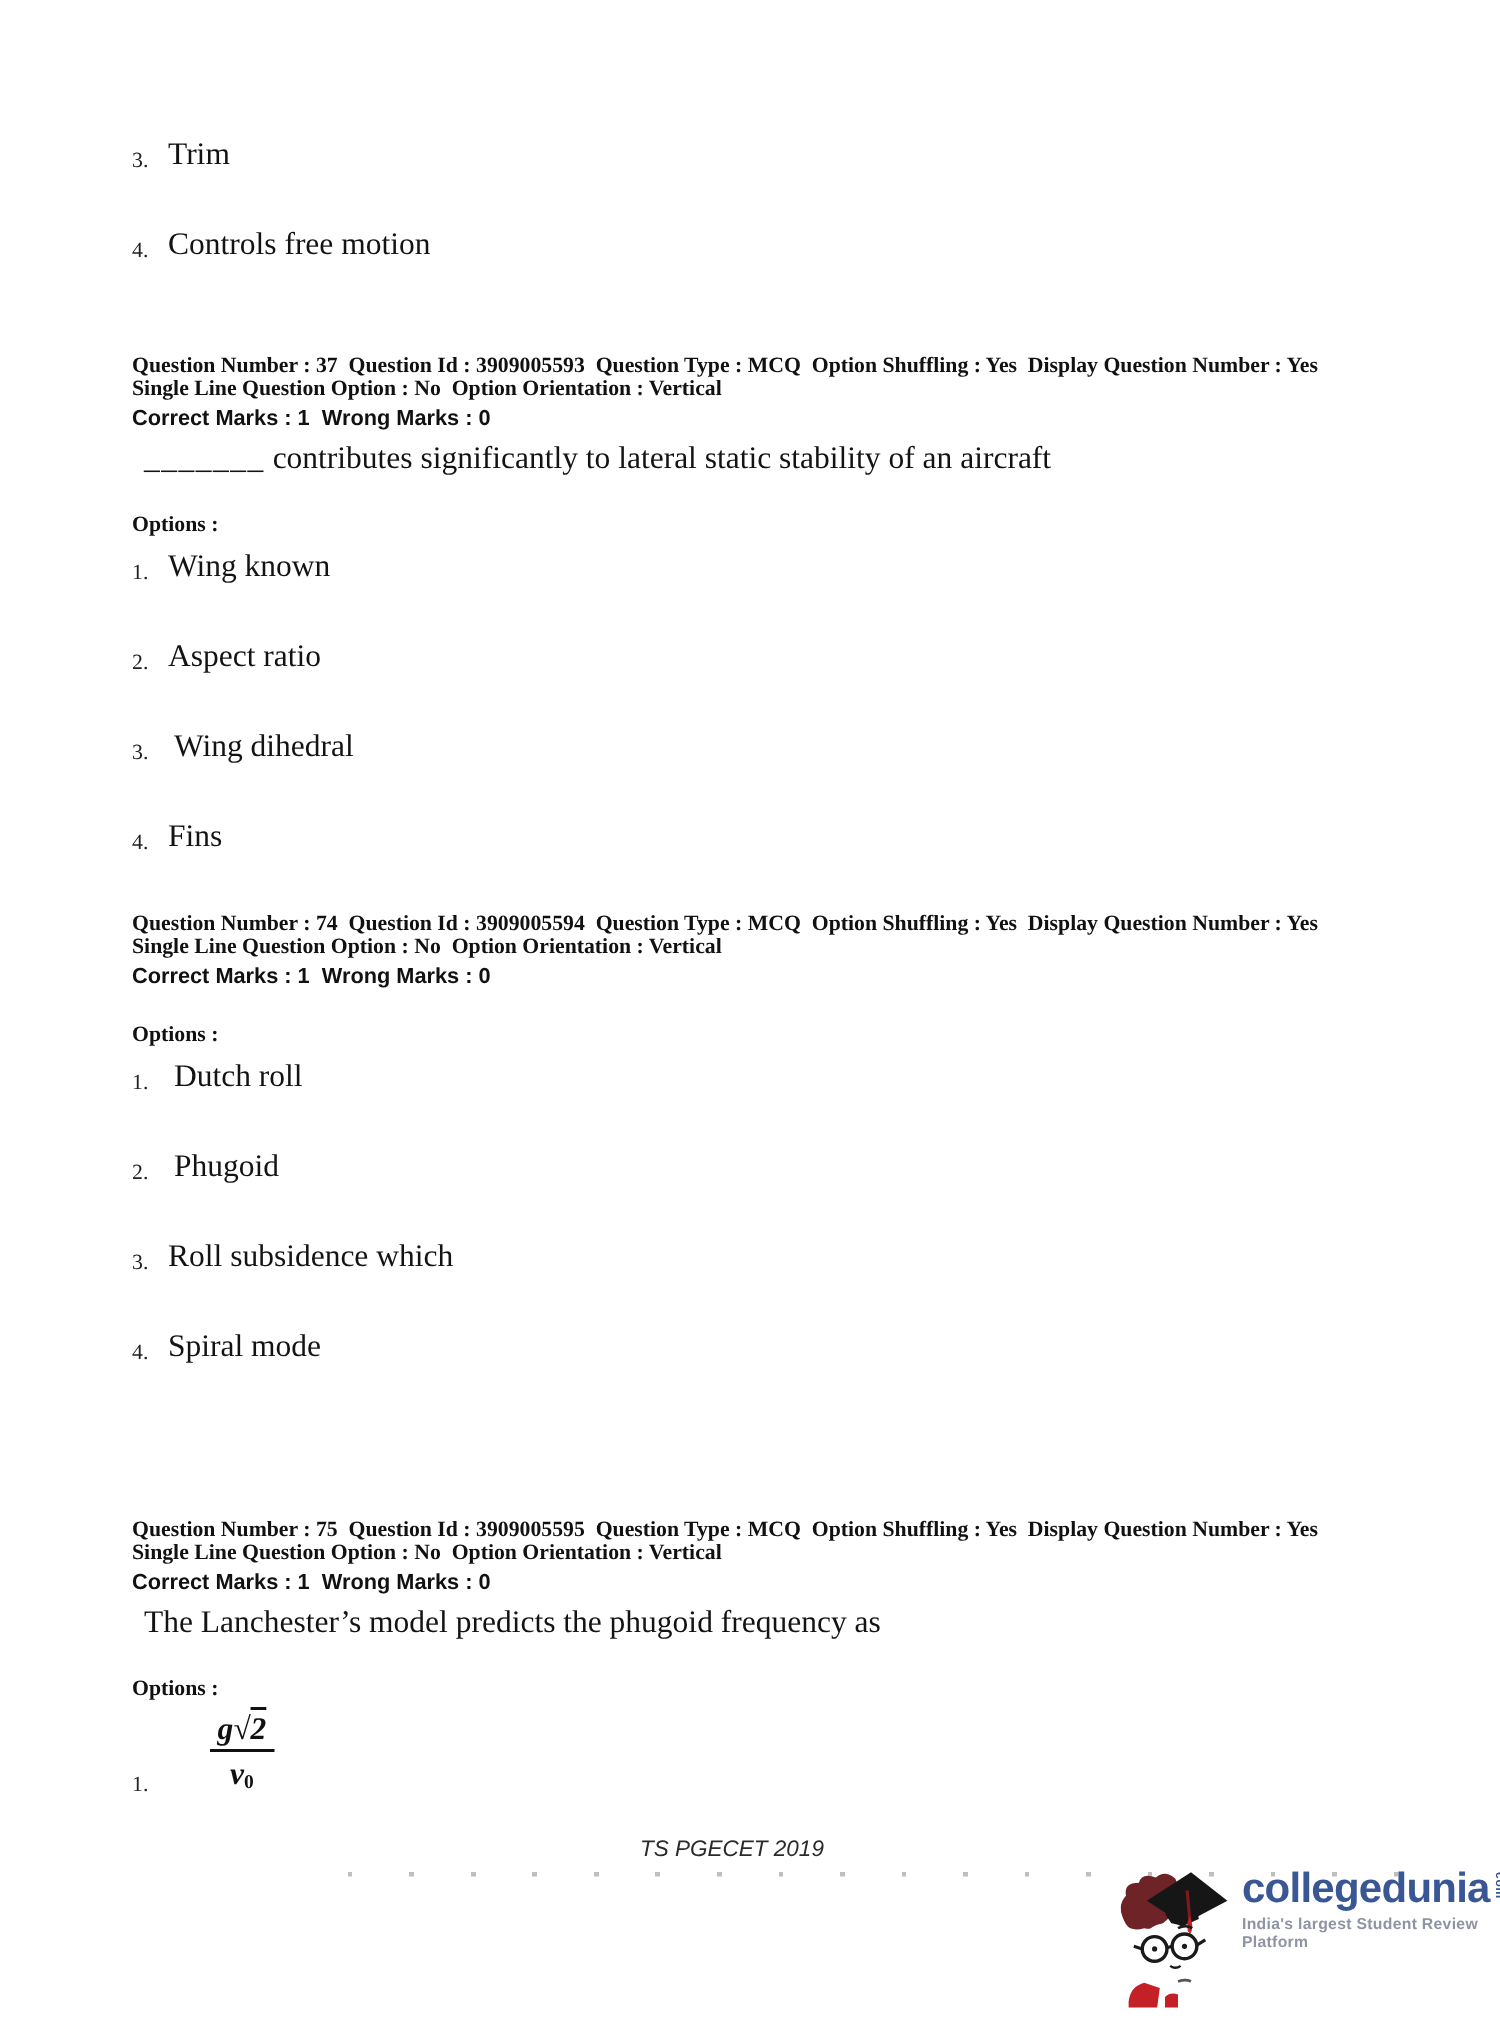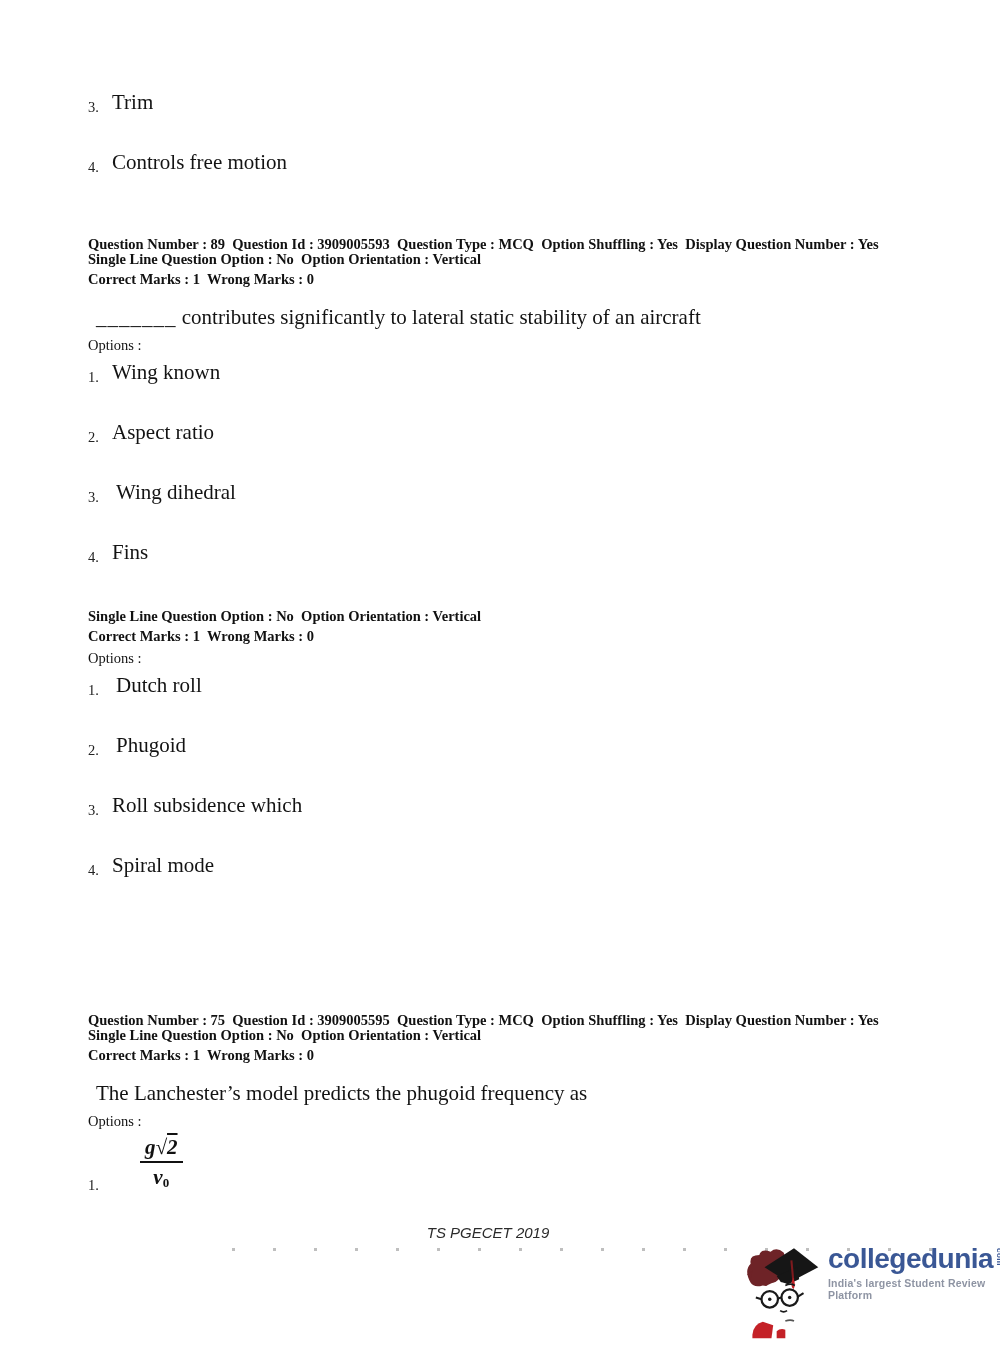--- a/index.html
+++ b/index.html
@@ -21,43 +21,43 @@
 
   .meta {
     font-family: "Liberation Serif", serif;
     font-weight: bold;
     font-size: 14.5px;
     line-height: 15px;
     white-space: pre-wrap;
     color: #111;
   }
   .marks {
-    font-family: Liberation Serif, serif;
+    font-family: Liberation Sans, sans-serif;
     font-weight: bold;
     font-size: 14.5px;
     line-height: 15px;
     margin-top: 5px;
     white-space: pre-wrap;
     color: #111;
   }
   .qtext {
     font-size: 21px;
     line-height: 28px;
-    margin-top: 16px;
+    margin-top: 4px;
     padding-left: 8px;
     width: 805px;
     color: #131313;
   }
   .qtext.justified { text-align: justify; }
   .blank { letter-spacing: 1px; }
   .opt-heading {
     font-family: "Liberation Serif", serif;
-    font-weight: normal;
-    font-size: 14.5px;
-    margin-top: 6px;
+    font-weight: bold;
+    font-size: 14.5px;
+    margin-top: 23px;
     color: #111;
   }
   .opt-row {
     display: flex;
     align-items: flex-end;
     gap: 9px;
     margin-top: 31px;
     min-height: 29px;
   }
   .opt-row.first { margin-top: 4px; }
@@ -172,21 +172,21 @@
       <span class="opt-num">3.</span>
       <span class="opt-text">Trim</span>
     </div>
     <div class="opt-row">
       <span class="opt-num">4.</span>
       <span class="opt-text">Controls free motion</span>
     </div>
   </div>
 
   <div class="section q73">
-    <div class="meta">Question Number : 89  Question Id : 3909005593  Question Type : MCQ  Option Shuffling : Yes  Display Question Number : Yes</div>
+    <div class="meta">Question Number : 37  Question Id : 3909005593  Question Type : MCQ  Option Shuffling : Yes  Display Question Number : Yes</div>
     <div class="meta">Single Line Question Option : No  Option Orientation : Vertical</div>
     <div class="marks">Correct Marks : 1  Wrong Marks : 0</div>
     <div class="qtext"><span class="blank">_______</span> <span>contributes significantly to lateral static stability of an aircraft</span></div>
     <div class="opt-heading">Options :</div>
     <div class="opt-row first">
       <span class="opt-num">1.</span>
       <span class="opt-text">Wing known</span>
     </div>
     <div class="opt-row">
       <span class="opt-num">2.</span>
@@ -196,20 +196,21 @@
       <span class="opt-num">3.</span>
       <span class="opt-text indent1">Wing dihedral</span>
     </div>
     <div class="opt-row">
       <span class="opt-num">4.</span>
       <span class="opt-text">Fins</span>
     </div>
   </div>
 
   <div class="section q74">
+    <div class="meta">Question Number : 74  Question Id : 3909005594  Question Type : MCQ  Option Shuffling : Yes  Display Question Number : Yes</div>
     <div class="meta">Single Line Question Option : No  Option Orientation : Vertical</div>
     <div class="marks">Correct Marks : 1  Wrong Marks : 0</div>
     <div class="opt-heading">Options :</div>
     <div class="opt-row first">
       <span class="opt-num">1.</span>
       <span class="opt-text indent1">Dutch roll</span>
     </div>
     <div class="opt-row">
       <span class="opt-num">2.</span>
       <span class="opt-text indent1">Phugoid</span>

